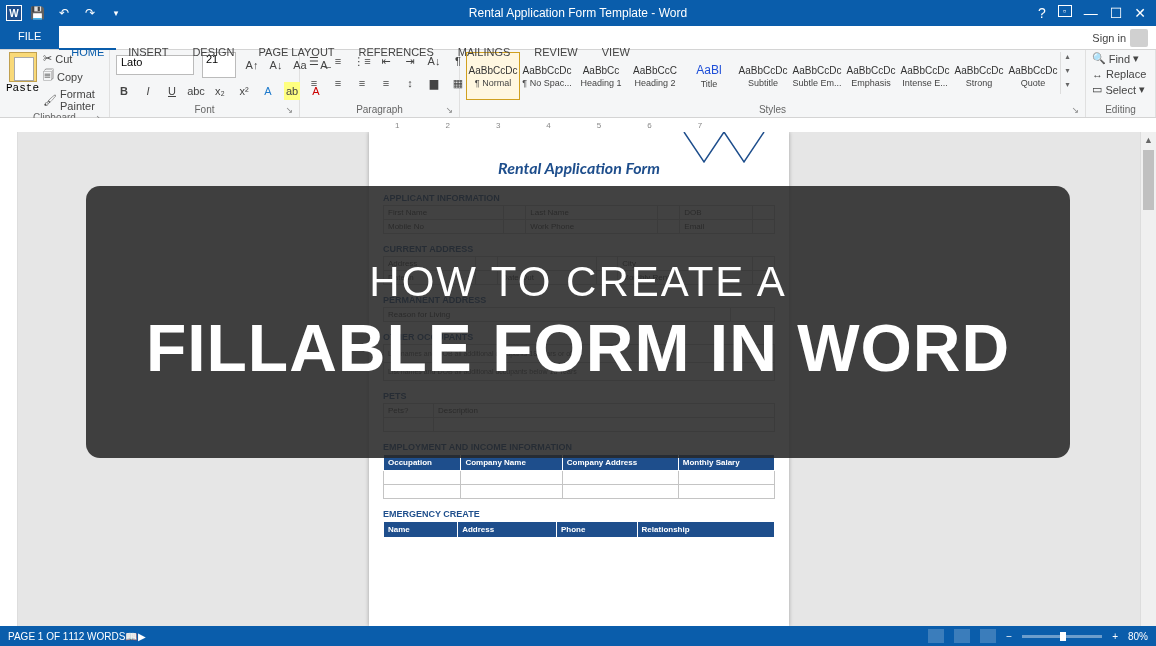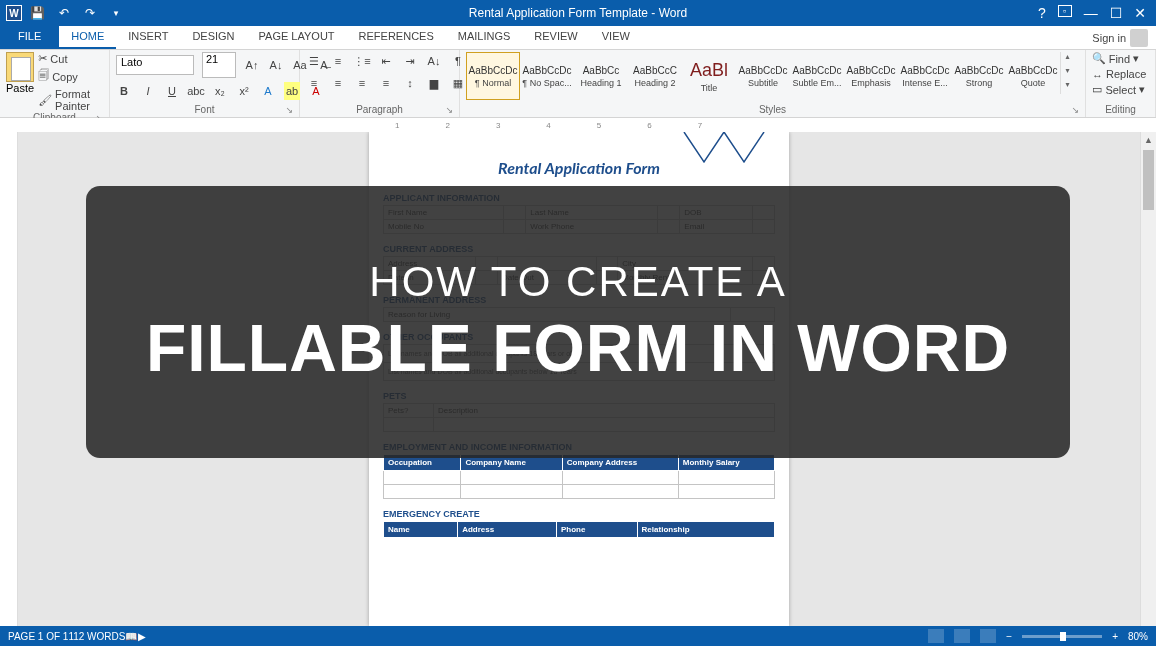--- a/index.html
+++ b/index.html
@@ -4,21 +4,21 @@
 <style>
 *{margin:0;padding:0;box-sizing:border-box;font-family:"Segoe UI",Tahoma,sans-serif;}
 body{width:1156px;height:646px;background:#fff;overflow:hidden;position:relative;font-size:11px;}
 .titlebar{height:26px;background:#0a5dab;display:flex;align-items:center;color:#fff;position:relative;}
 .titlebar-left{display:flex;align-items:center;gap:6px;padding:0 6px;}
 .app-icon{width:16px;height:16px;background:#1e4e8c;display:flex;align-items:center;justify-content:center;font-weight:bold;font-size:10px;border:1px solid #fff;}
 .qat-btn{width:20px;height:20px;display:flex;align-items:center;justify-content:center;color:#fff;font-size:12px;}
 .titlebar-center{position:absolute;left:50%;transform:translateX(-50%);font-size:12px;}
 .titlebar-right{margin-left:auto;display:flex;gap:12px;padding:0 10px;font-size:14px;}
 .tabs{height:24px;background:#fff;display:flex;border-bottom:1px solid #d4d4d4;position:relative;}
-.tab{padding:4px 12px;font-size:11px;color:#444;cursor:pointer;}
+.tab{padding:20px 12px;font-size:11px;color:#444;cursor:pointer;}
 .tab.file{background:#0a5dab;color:#fff;padding:4px 18px;}
 .tab.active{color:#0a5dab;border-bottom:2px solid #0a5dab;padding-bottom:2px;}
 .signin{position:absolute;right:8px;top:3px;font-size:11px;color:#444;display:flex;align-items:center;gap:4px;}
 .signin .avatar{width:18px;height:18px;background:#d0d0d0;border-radius:2px;}
 .ribbon{height:68px;background:#f5f6f7;display:flex;border-bottom:1px solid #d4d4d4;}
 .group{border-right:1px solid #e0e0e0;display:flex;flex-direction:column;padding:2px 6px 0;}
 .group-body{flex:1;display:flex;align-items:flex-start;gap:4px;}
 .group-label{text-align:center;font-size:10px;color:#666;padding-bottom:2px;position:relative;}
 .group-label .launcher{position:absolute;right:0;bottom:2px;font-size:9px;color:#888;}
 .clipboard{width:110px;}
@@ -33,21 +33,21 @@
 .font-select{width:78px;height:20px;border:1px solid #bbb;background:#fff;padding:0 4px;font-size:11px;}
 .size-select{width:34px;height:26px;border:1px solid #bbb;background:#fff;padding:0 3px;font-size:11px;}
 .sm-btn{width:16px;height:18px;display:flex;align-items:center;justify-content:center;color:#444;font-size:11px;}
 .para{width:160px;}
 .para-body{flex-direction:column;gap:4px;}
 .styles{flex:1;min-width:0;}
 .styles-body{display:flex;gap:0;overflow:hidden;}
 .style-box{width:54px;height:48px;border:1px solid transparent;display:flex;flex-direction:column;align-items:center;justify-content:center;font-size:9px;color:#444;flex-shrink:0;}
 .style-box.selected{border:1px solid #d0a020;background:#fff7e0;}
 .style-preview{font-size:10px;color:#333;margin-bottom:2px;}
-.style-preview.big{font-size:18px;color:#7f1d1d;}
+.style-preview.big{font-size:12px;color:#1d4ed8;}
 .style-scroll{width:14px;display:flex;flex-direction:column;justify-content:center;border-left:1px solid #ddd;}
 .style-scroll div{height:14px;text-align:center;font-size:8px;color:#666;}
 .editing{width:70px;}
 .editing-body{flex-direction:column;gap:3px;font-size:11px;color:#444;}
 .editing-body div{display:flex;align-items:center;gap:3px;}
 .ruler-h{height:16px;background:#fff;border-bottom:1px solid #ddd;display:flex;align-items:center;padding-left:395px;font-size:8px;color:#888;position:relative;}
 .ruler-h .tick{margin-right:46px;}
 .ruler-v{position:absolute;left:0;top:132px;width:18px;bottom:20px;background:#fff;border-right:1px solid #ddd;}
 .doc-area{position:absolute;left:18px;right:16px;top:132px;bottom:20px;background:#e6e6e6;overflow:hidden;display:flex;justify-content:center;}
 .page{width:420px;background:#fff;margin-top:0;box-shadow:0 0 4px rgba(0,0,0,0.3);padding:18px 14px;position:relative;}
@@ -109,21 +109,21 @@
       <span>Sign in</span>
       <span class="avatar"></span>
     </div>
 </div>
 
 <div class="ribbon">
   <div class="group clipboard">
     <div class="group-body">
       <div class="paste">
         <div class="paste-icon"></div>
-        <div style="font-size:11px;">Paste</div>
+        <div style="font-size:11px;font-family:Liberation Mono, monospace;">Paste</div>
       </div>
       <div class="clip-small">
         <div>
             <span>✂</span>
             <span>Cut</span>
           </div>
         <div>
             <span>🗐</span>
             <span>Copy</span>
           </div>

